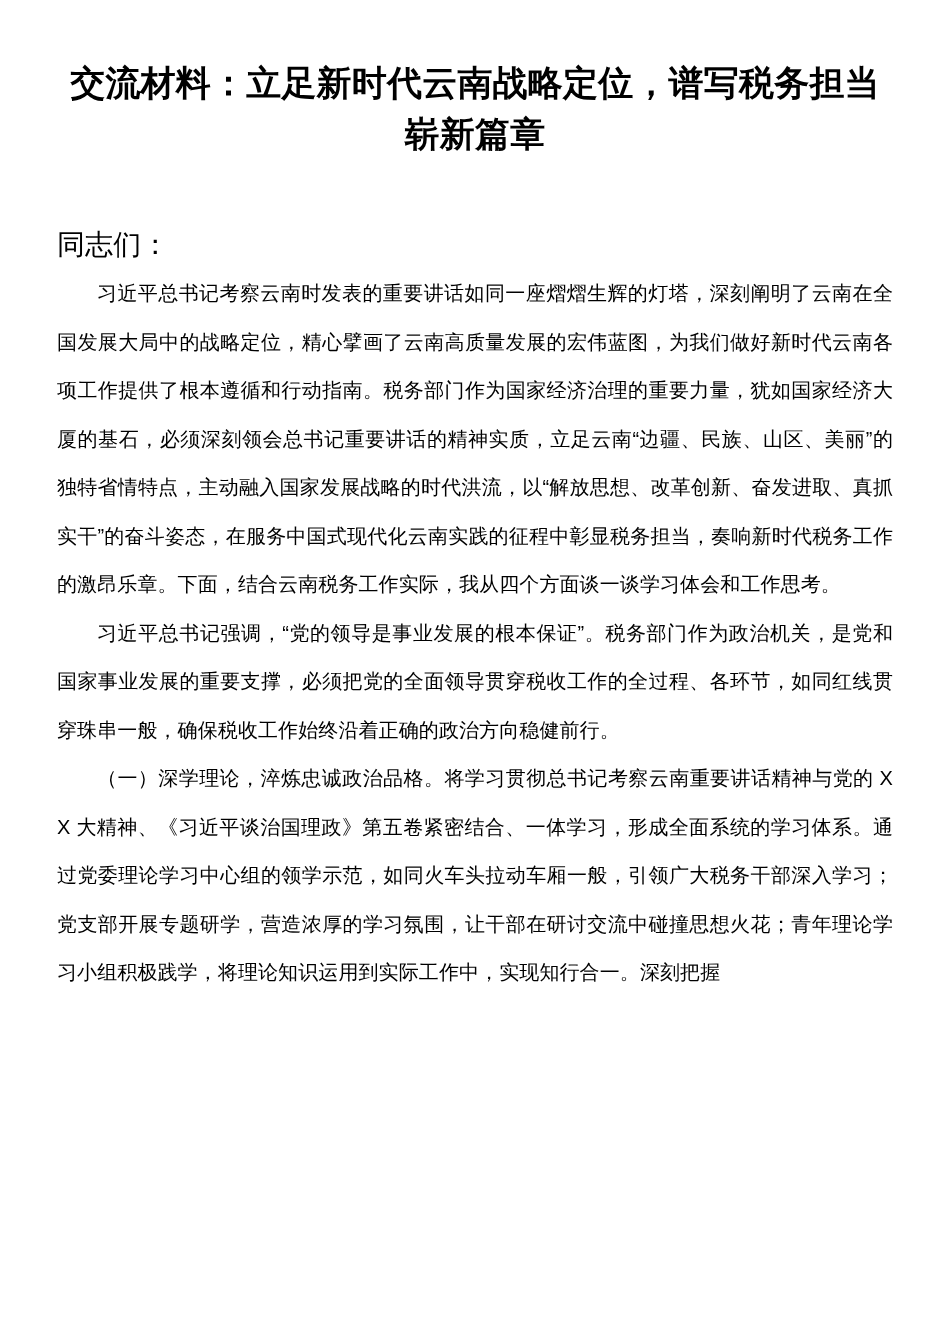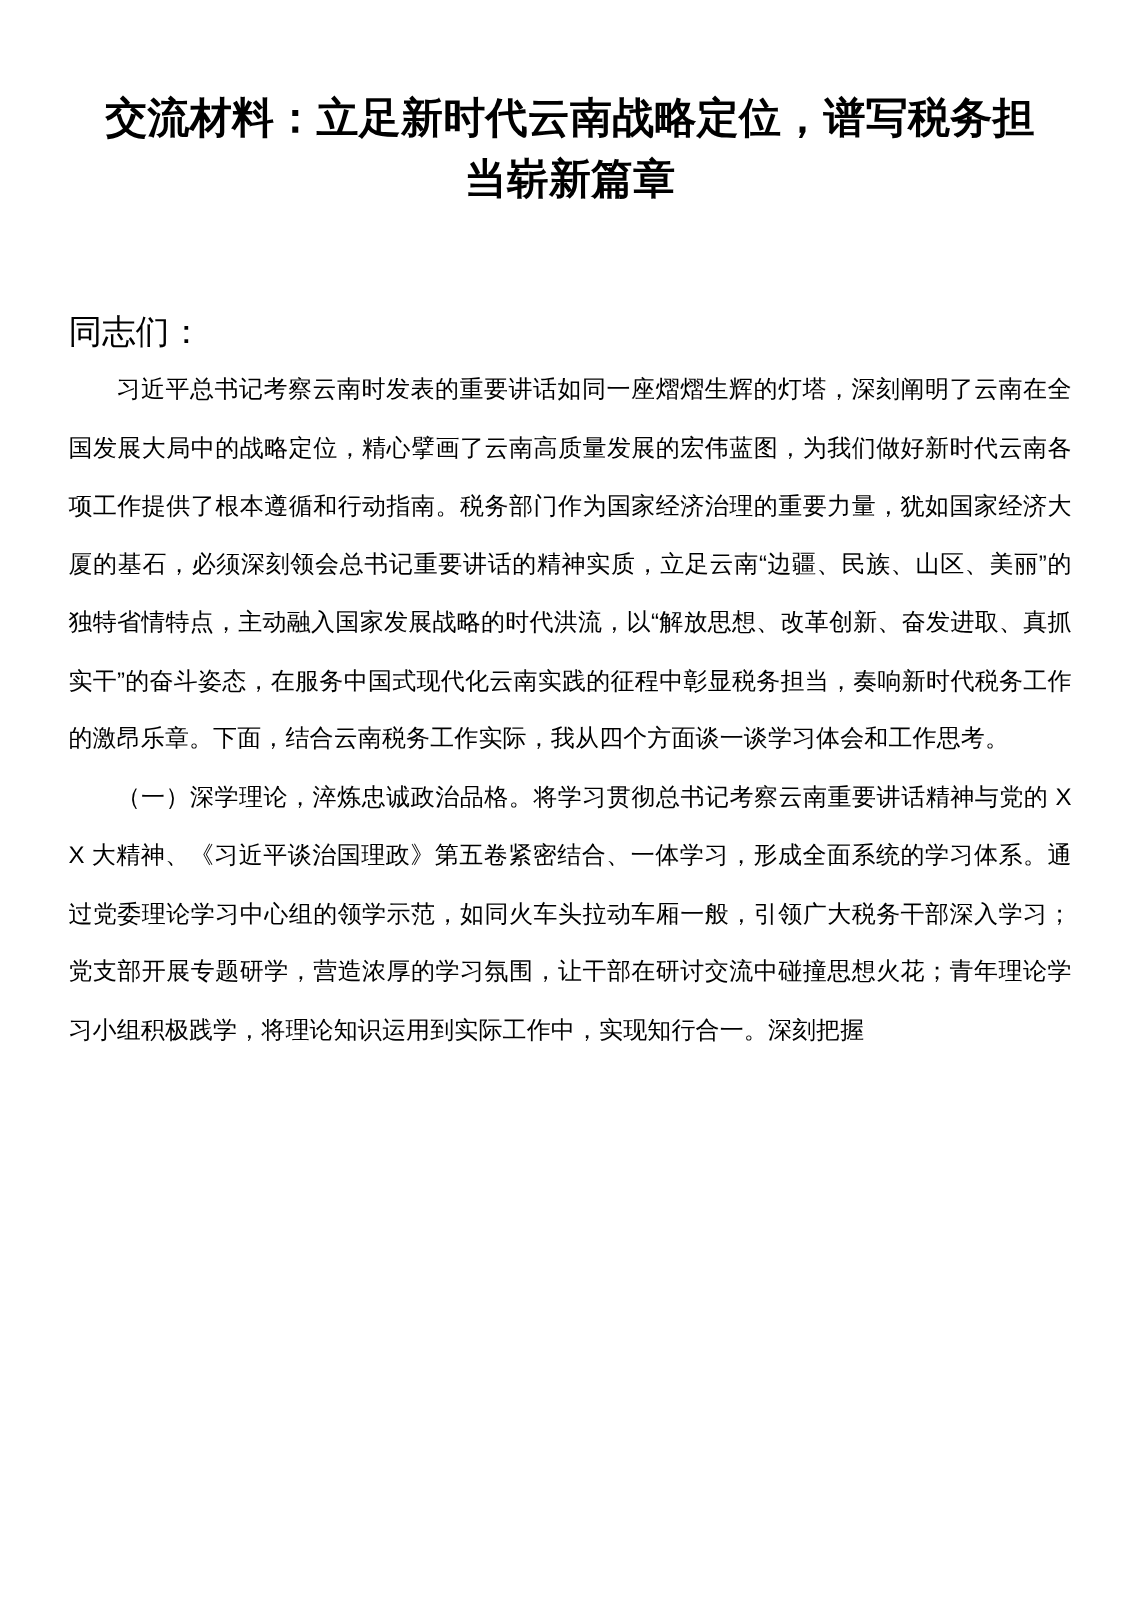--- a/index.html
+++ b/index.html
@@ -28,21 +28,21 @@
     left: 57px;
     top: 0;
     width: 836px;
   }
   .doc-title {
     font-size: 35px;
     font-weight: bold;
     line-height: 51px;
     text-align: center;
     letter-spacing: 0.2px;
-    margin: 16px;
+    margin: 0;
     padding-top: 57px;
     color: #000;
     font-family: "Liberation Sans", "DejaVu Sans", sans-serif;
   }
   .salutation {
     font-size: 28px;
     line-height: 48px;
     margin: 0;
     padding-top: 62px;
     text-align: left;
@@ -77,17 +77,18 @@
 <div class="page">
   <div class="content">
 
     <h1 class="doc-title">交流材料：立足新时代云南战略定位，谱写税务担当崭新篇章</h1>
 
     <p class="salutation">同志们：</p>
 
     <p class="body-para">习近平总书记考察云南时发表的重要讲话如同一座熠熠生辉的灯塔，深刻阐明了云南在全国发展大局中的战略定位，精心擘画了云南高质量发展的宏伟蓝图，为我们做好新时代云南各项工作提供了根本遵循和行动指南。税务部门作为国家经济治理的重要力量，犹如国家经济大厦的基石，必须深刻领会总书记重要讲话的精神实质，立足云南“边疆、民族、山区、美丽”的独特省情特点，主动融入国家发展战略的时代洪流，以“解放思想、改革创新、奋发进取、真抓实干”的奋斗姿态，在服务中国式现代化云南实践的征程中彰显税务担当，奏响新时代税务工作的激昂乐章。下面，结合云南税务工作实际，我从四个方面谈一谈学习体会和工作思考。</p>
 
 
+    <p class="body-para">习近平总书记强调，“党的领导是事业发展的根本保证”。税务部门作为政治机关，是党和国家事业发展的重要支撑，必须把党的全面领导贯穿税收工作的全过程、各环节，如同红线贯穿珠串一般，确保税收工作始终沿着正确的政治方向稳健前行。</p>
 
     <p class="body-para">（一）深学理论，淬炼忠诚政治品格。将学习贯彻总书记考察云南重要讲话精神与党的 XX 大精神、《习近平谈治国理政》第五卷紧密结合、一体学习，形成全面系统的学习体系。通过党委理论学习中心组的领学示范，如同火车头拉动车厢一般，引领广大税务干部深入学习；党支部开展专题研学，营造浓厚的学习氛围，让干部在研讨交流中碰撞思想火花；青年理论学习小组积极践学，将理论知识运用到实际工作中，实现知行合一。深刻把握</p>
 
   </div>
 </div>
 
 </body></html>

